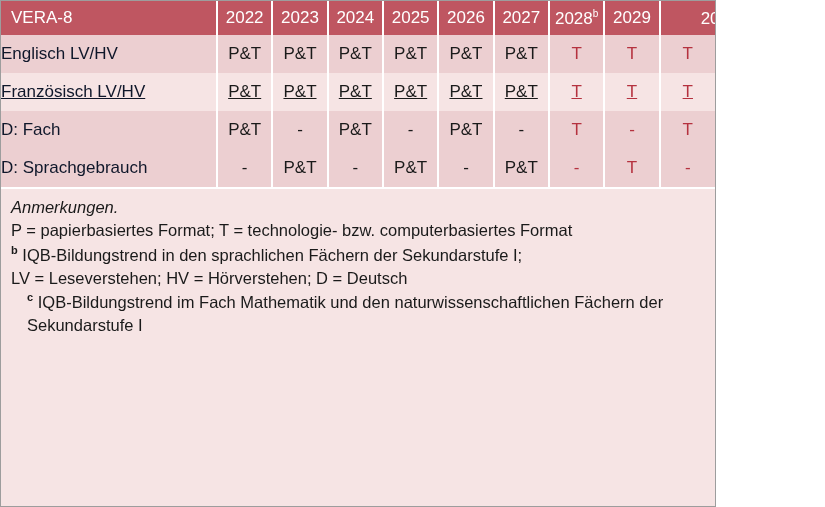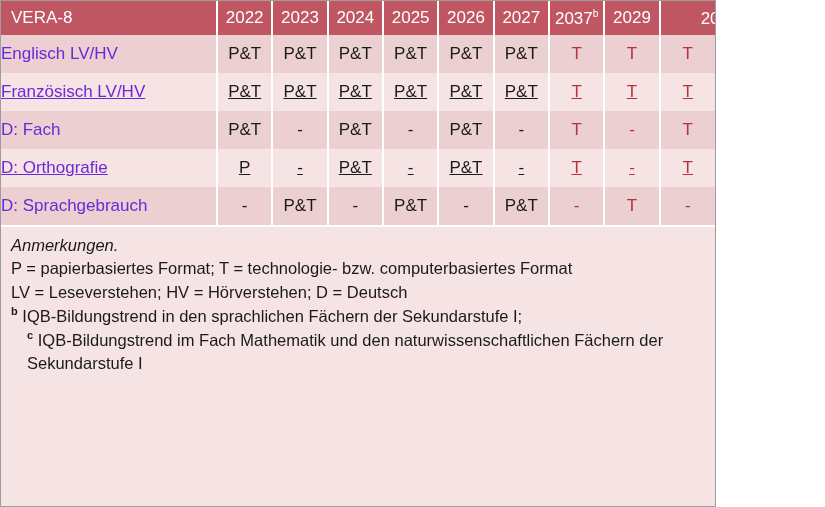--- a/index.html
+++ b/index.html
@@ -49,21 +49,21 @@
   }
   .sup {
     font-size: 10px;
     vertical-align: super;
   }
   
   .rowlabel {
     text-align: left;
     padding-left: 10px;
     font-size: 17px;
-    color: #6d28d9;
+    color: #0f172a;
     height: 38px;
     vertical-align: middle;
     border-right: 2px solid #ffffff;
   }
   .cell {
     text-align: center;
     font-size: 17px;
     color: #1a1a1a;
     height: 38px;
     vertical-align: middle;
@@ -107,21 +107,21 @@
   <table class="vera">
     <thead>
       <tr>
         <th class="hdr first" style="width:205px;">VERA-8</th>
         <th class="hdr"><span>2022</span></th>
         <th class="hdr"><span>2023</span></th>
         <th class="hdr"><span>2024</span></th>
         <th class="hdr"><span>2025</span></th>
         <th class="hdr"><span>2026</span></th>
         <th class="hdr"><span>2027</span></th>
-        <th class="hdr"><span>2037</span><span class="sup">b</span></th>
+        <th class="hdr"><span>2028</span><span class="sup">b</span></th>
         <th class="hdr"><span>2029</span></th>
         <th class="hdr last"><span>2030</span><span class="sup">c</span></th>
       </tr>
     </thead>
     <tbody>
       <tr class="row-dark">
         <td class="rowlabel">Englisch LV/HV</td>
         <td class="cell">P&amp;T</td>
         <td class="cell">P&amp;T</td>
         <td class="cell">P&amp;T</td>
@@ -149,47 +149,35 @@
         <td class="cell">P&amp;T</td>
         <td class="cell">-</td>
         <td class="cell">P&amp;T</td>
         <td class="cell">-</td>
         <td class="cell">P&amp;T</td>
         <td class="cell">-</td>
         <td class="cell t-red">T</td>
         <td class="cell t-red">-</td>
         <td class="cell t-red last">T</td>
       </tr>
-      <tr class="row-light">
-        <td class="rowlabel">D: Orthografie</td>
-        <td class="cell">P</td>
-        <td class="cell">-</td>
-        <td class="cell">P&amp;T</td>
-        <td class="cell">-</td>
-        <td class="cell">P&amp;T</td>
-        <td class="cell">-</td>
-        <td class="cell t-red">T</td>
-        <td class="cell t-red">-</td>
-        <td class="cell t-red last">T</td>
-      </tr>
       <tr class="row-dark">
         <td class="rowlabel">D: Sprachgebrauch</td>
         <td class="cell">-</td>
         <td class="cell">P&amp;T</td>
         <td class="cell">-</td>
         <td class="cell">P&amp;T</td>
         <td class="cell">-</td>
         <td class="cell">P&amp;T</td>
         <td class="cell t-red">-</td>
         <td class="cell t-red">T</td>
         <td class="cell t-red last">-</td>
       </tr>
     </tbody>
   </table>
 
   <div class="notes">
     <div class="it">Anmerkungen.</div>
     <div>P = papierbasiertes Format; T = technologie- bzw. computerbasiertes Format</div>
+    <div><span class="supn">b</span><span> IQB-Bildungstrend in den sprachlichen Fächern der Sekundarstufe I;</span></div>
     <div>LV = Leseverstehen; HV = Hörverstehen; D = Deutsch</div>
-    <div><span class="supn">b</span><span> IQB-Bildungstrend in den sprachlichen Fächern der Sekundarstufe I;</span></div>
     <div class="wrap"><span class="supn">c</span><span> IQB-Bildungstrend im Fach Mathematik und den naturwissenschaftlichen Fächern der Sekundarstufe I</span></div>
   </div>
 </div>
 
 </body></html>

